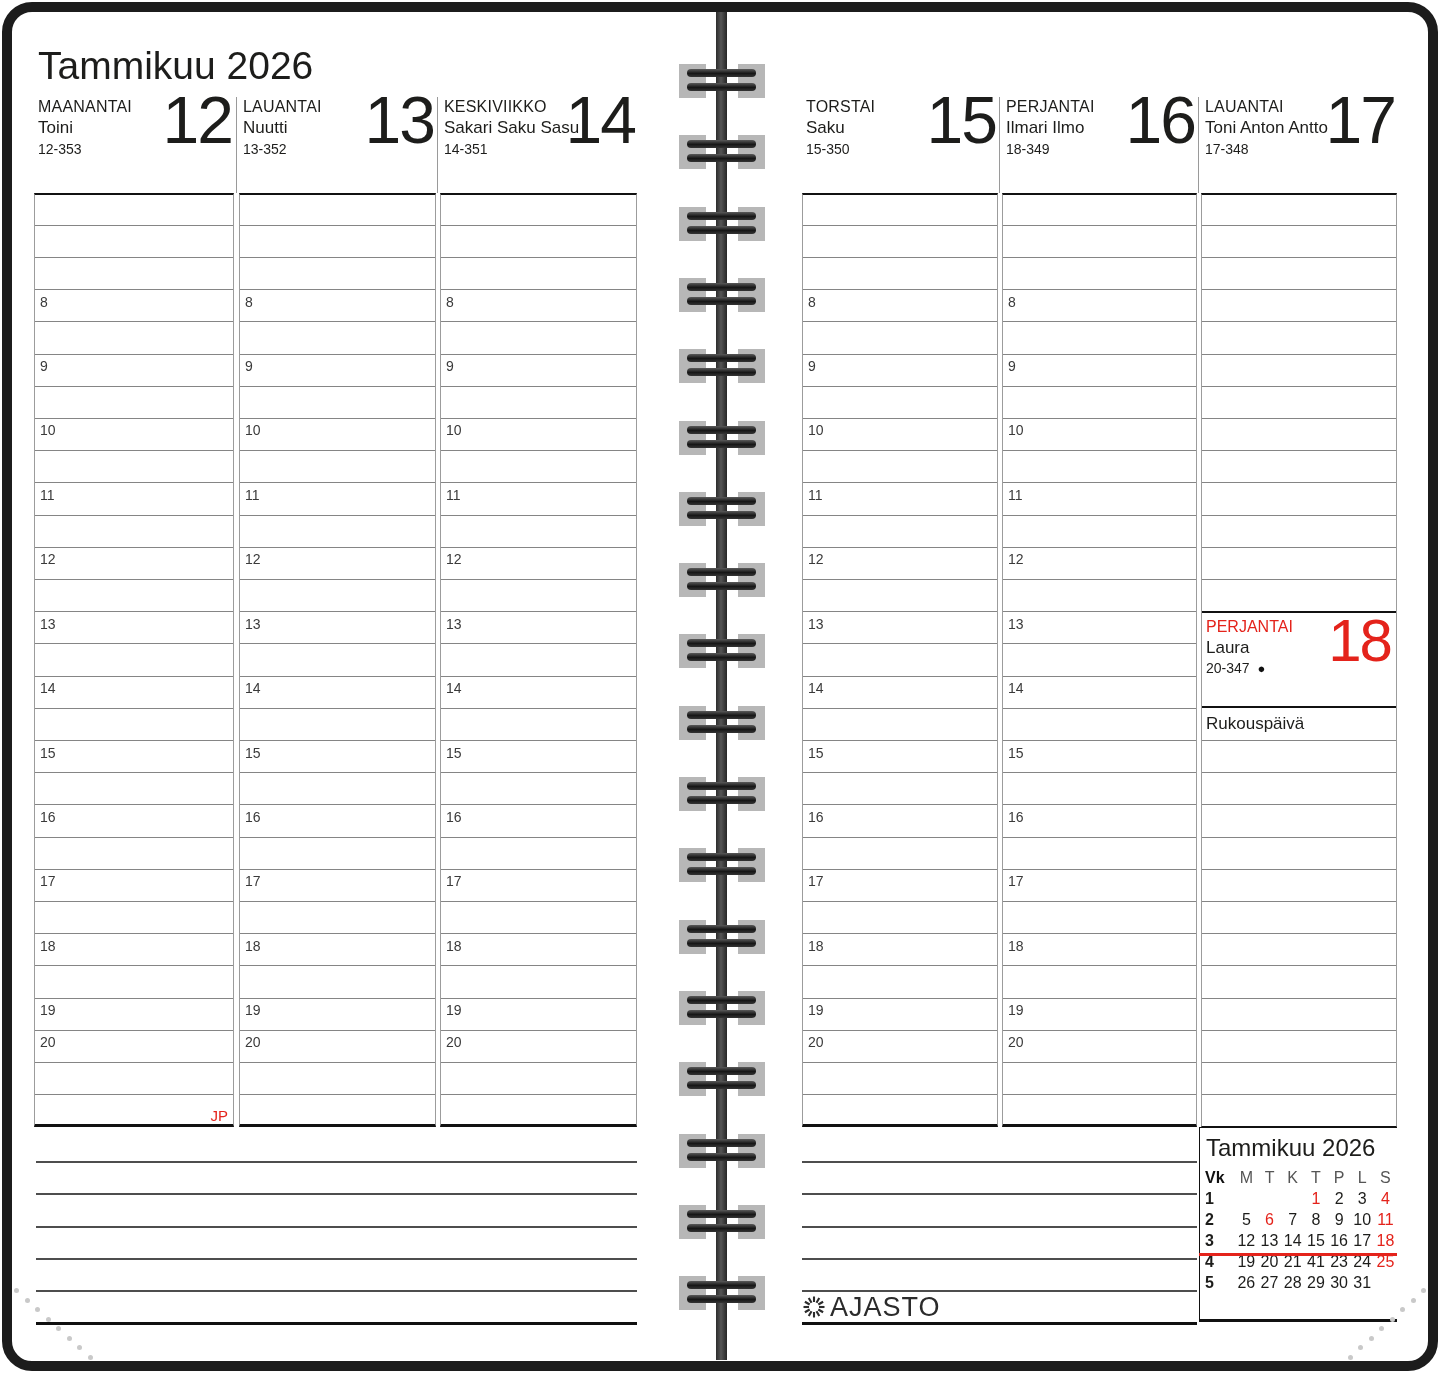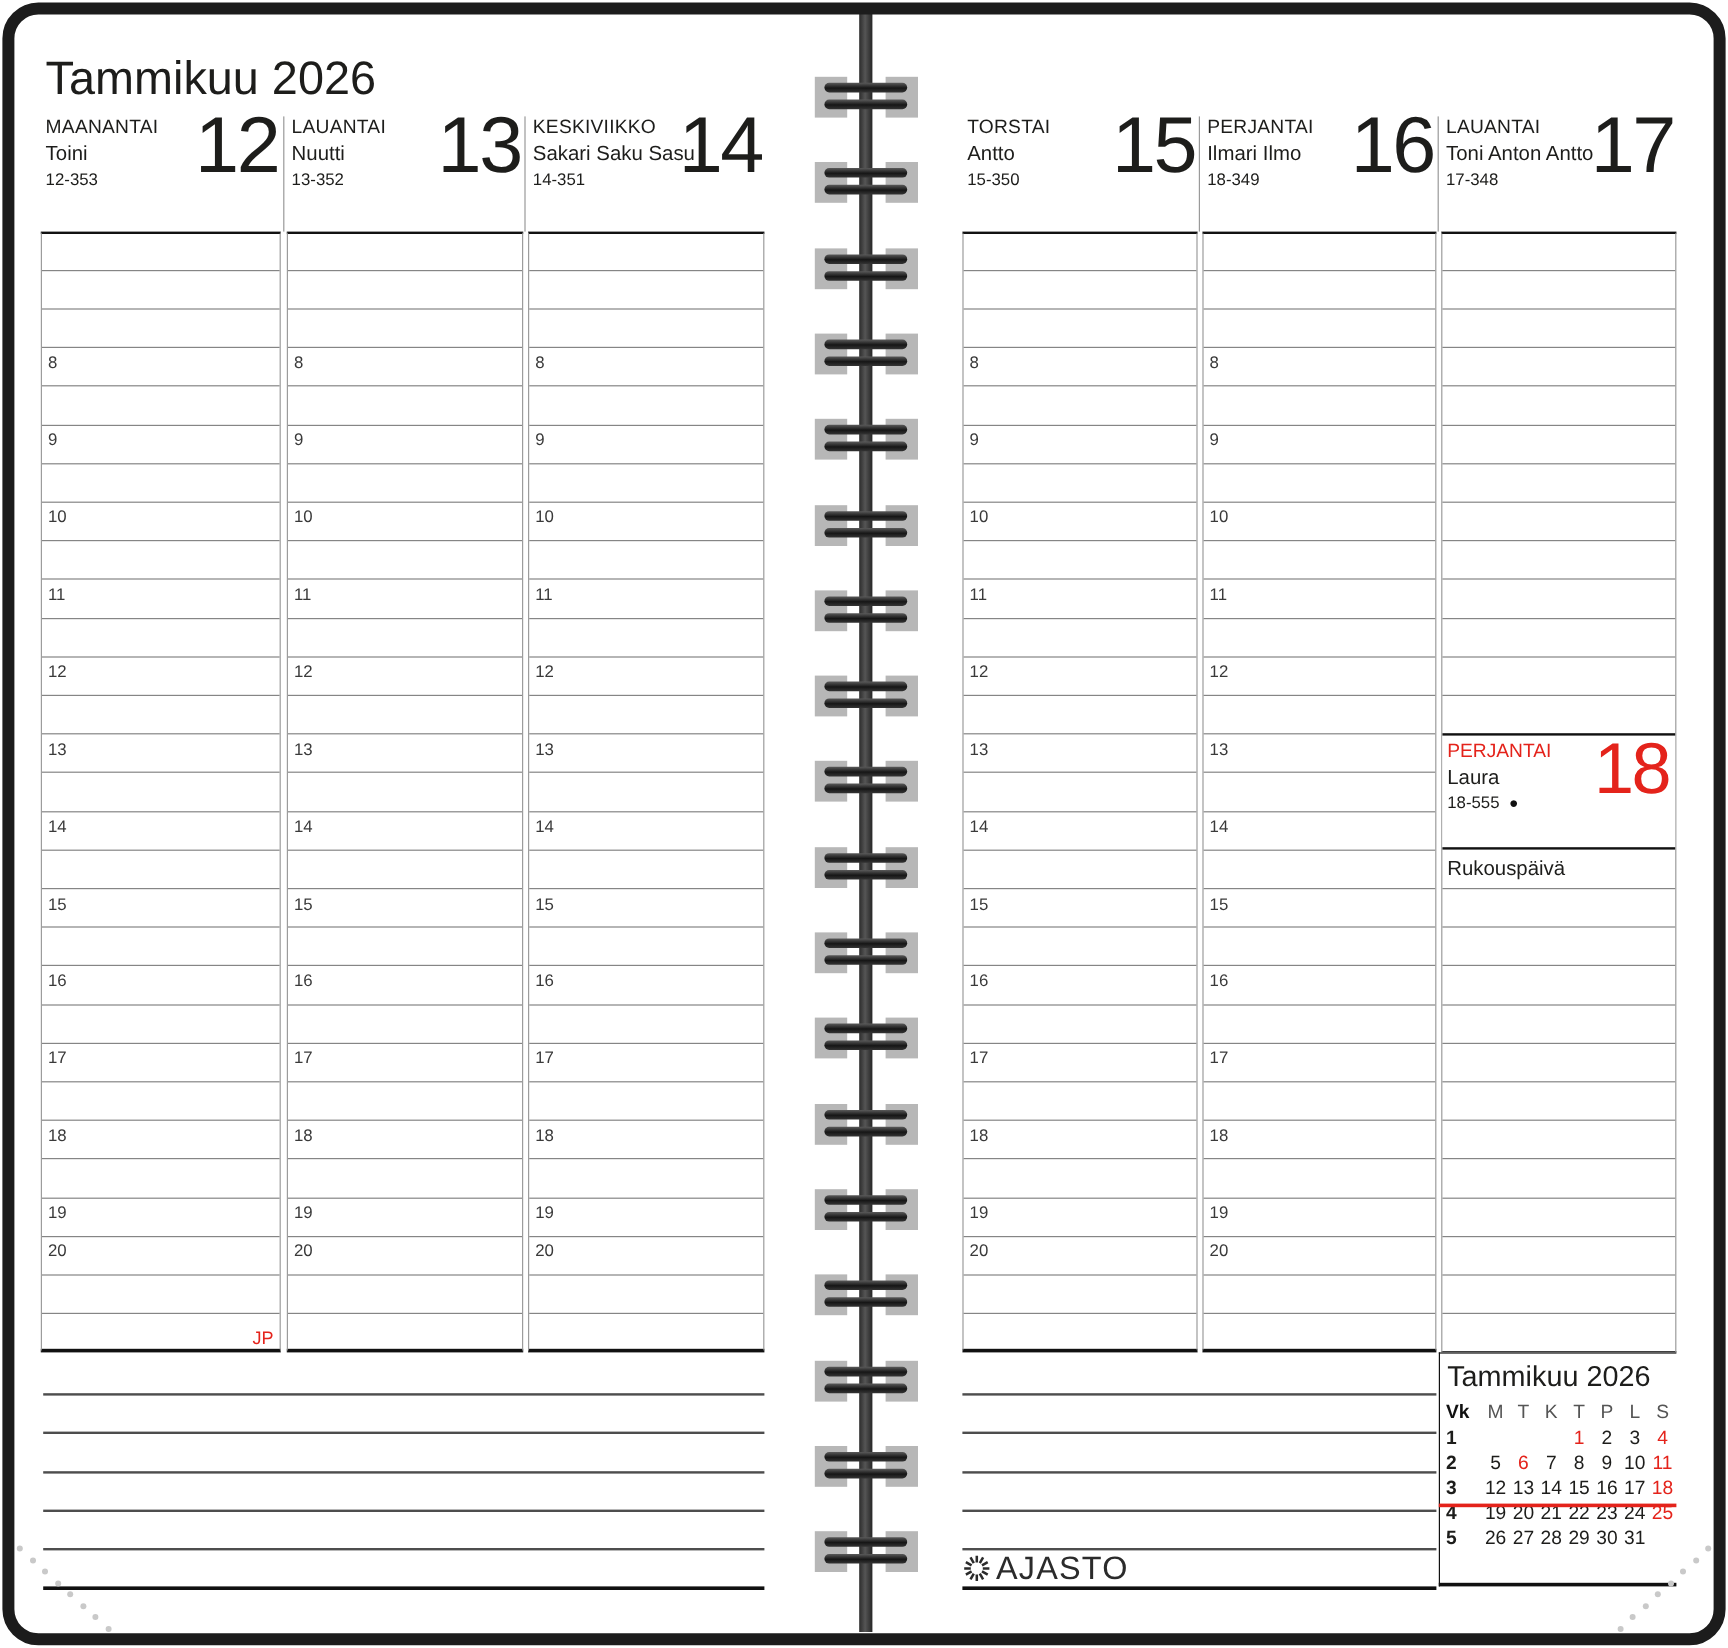--- a/index.html
+++ b/index.html
@@ -352,21 +352,21 @@
       <div class="nline" style="top: 1226px;"></div>
       <div class="nline" style="top: 1258px;"></div>
       <div class="nline" style="top: 1290px;"></div>
       <div class="nline thick" style="top: 1322px;"></div>
     </div>
 
 
   <section class="day-col" style="left:802px;width:196px">
     <header class="day-head">
       <div class="dh-weekday">TORSTAI</div>
-      <div class="dh-nameday">Antto</div>
+      <div class="dh-nameday">Saku</div>
       <div class="dh-ordinal">15-350</div>
       <div class="dh-date">15</div>
     </header>
     <div class="grid wd">
         <div class="hline" style="top: 29.7069px;"></div>
         <div class="hline" style="top: 61.9138px;"></div>
         <div class="hline" style="top: 94.1207px;"></div>
         <div class="hline" style="top: 126.328px;"></div>
         <div class="hline" style="top: 158.534px;"></div>
         <div class="hline" style="top: 190.741px;"></div>
@@ -466,21 +466,21 @@
     <header class="day-head">
       <div class="dh-weekday">LAUANTAI</div>
       <div class="dh-nameday">Toni Anton Antto</div>
       <div class="dh-ordinal">17-348</div>
       <div class="dh-date">17</div>
     </header>
     <div class="grid sat">
       <div class="sunday-box">
         <div class="sun-weekday red">PERJANTAI</div>
         <div class="sun-nameday">Laura</div>
-        <div class="sun-ordinal"><span>18-555</span><span class="moon">●</span></div>
+        <div class="sun-ordinal"><span>20-347</span><span class="moon">●</span></div>
         <div class="sun-date red">18</div>
       </div>
       <div class="ruk">Rukouspäivä</div>
     <div class="hline" style="top: 29.7069px;"></div>
         <div class="hline" style="top: 61.9138px;"></div>
         <div class="hline" style="top: 94.1207px;"></div>
         <div class="hline" style="top: 126.328px;"></div>
         <div class="hline" style="top: 158.534px;"></div>
         <div class="hline" style="top: 190.741px;"></div>
         <div class="hline" style="top: 222.948px;"></div>
@@ -554,21 +554,21 @@
           <span class="mc-cell">15</span>
           <span class="mc-cell">16</span>
           <span class="mc-cell">17</span>
           <span class="mc-cell red">18</span>
         </div>
         <div class="mc-row">
           <span class="mc-wk">4</span>
           <span class="mc-cell">19</span>
           <span class="mc-cell">20</span>
           <span class="mc-cell">21</span>
-          <span class="mc-cell">22</span>
+          <span class="mc-cell">41</span>
           <span class="mc-cell">23</span>
           <span class="mc-cell">24</span>
           <span class="mc-cell red">25</span>
         </div>
         <div class="mc-row">
           <span class="mc-wk">5</span>
           <span class="mc-cell">26</span>
           <span class="mc-cell">27</span>
           <span class="mc-cell">28</span>
           <span class="mc-cell">29</span>

